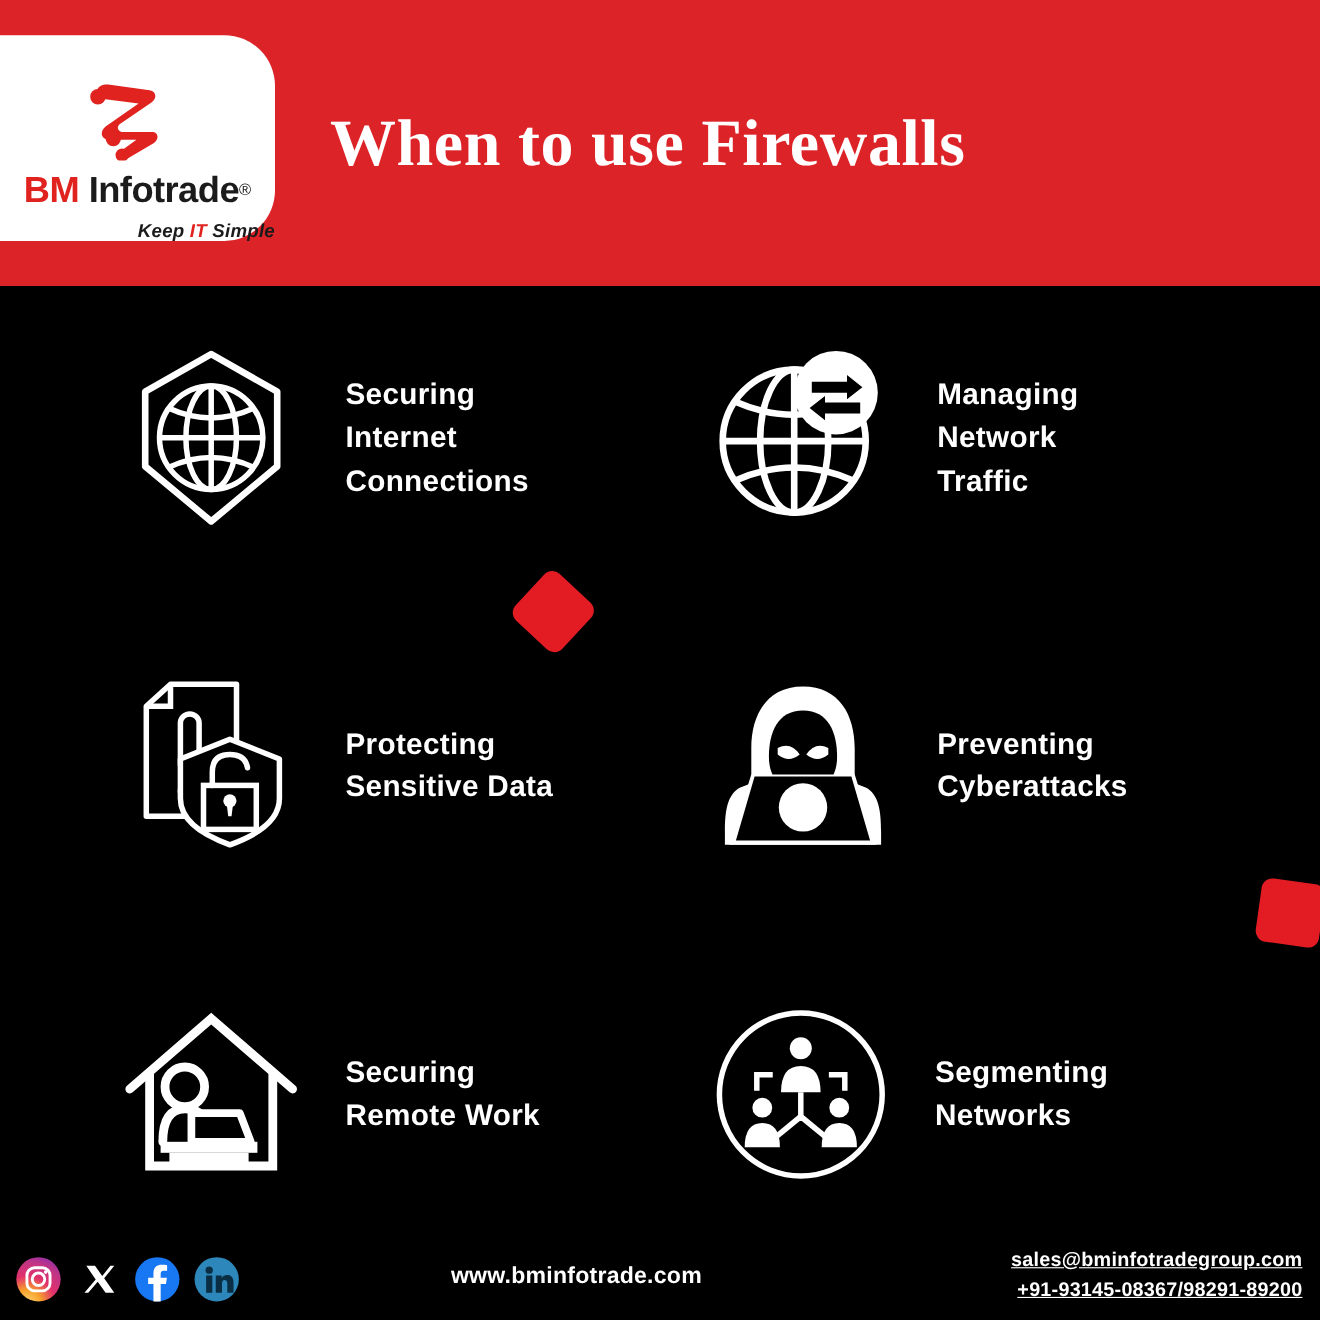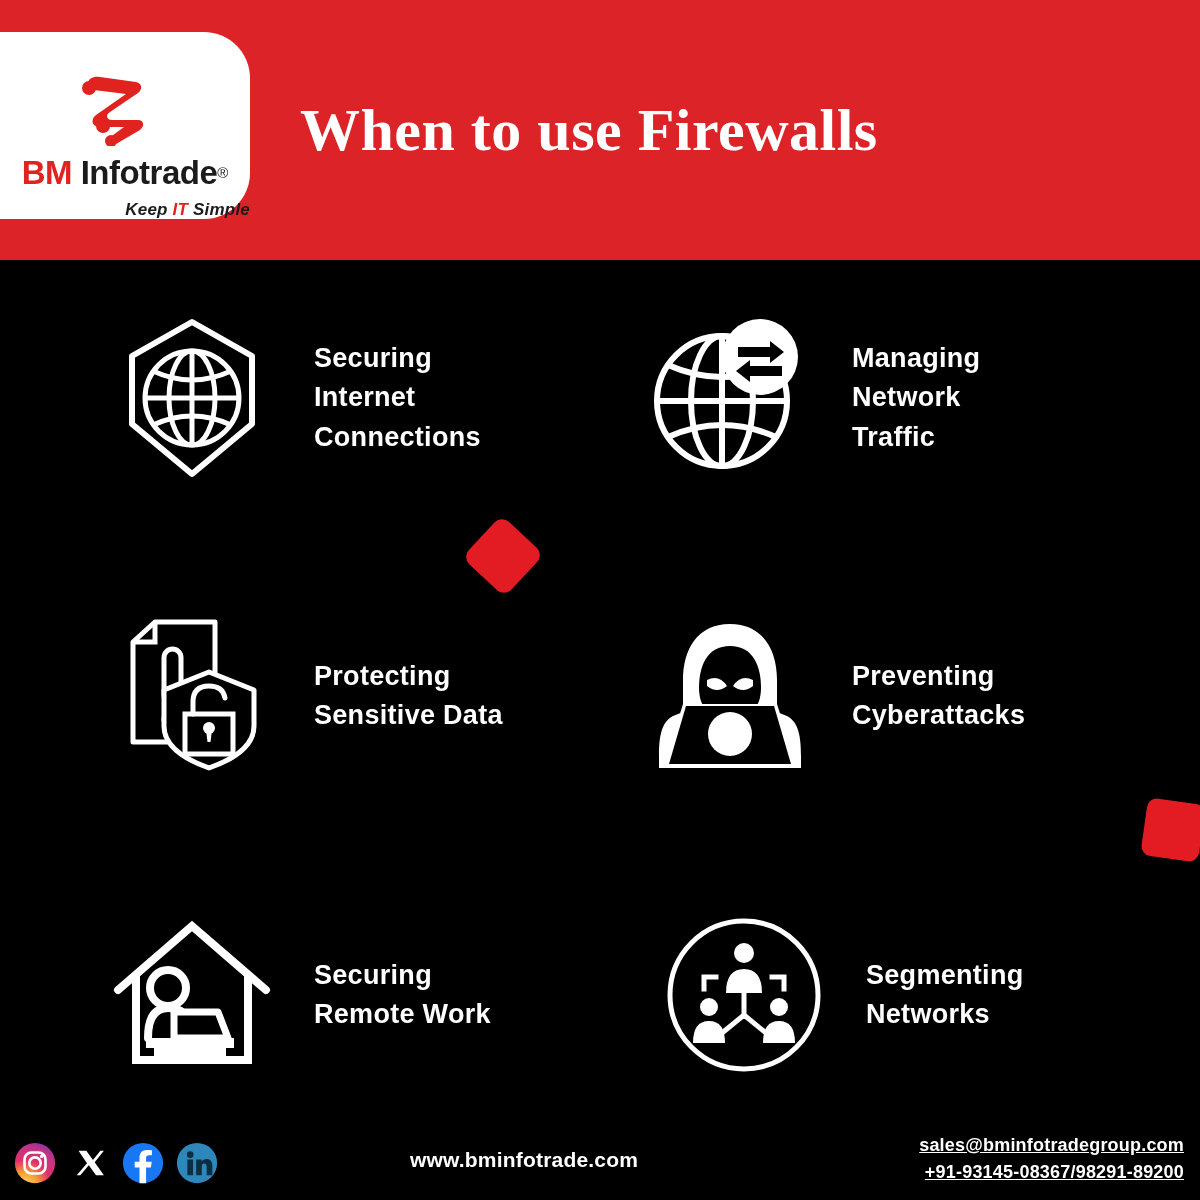--- a/index.html
+++ b/index.html
@@ -74,21 +74,21 @@
     letter-spacing:0.3px;
     white-space:pre-line;
     margin-left:18px;
   }
 
   #f0 { left:112px; top:28px;  }
   #f1 { left:650px; top:28px;  }
   #f2 { left:112px; top:326px; }
   #f3 { left:650px; top:326px; }
   #f4 { left:112px; top:625px; }
-  #f5 { left:664px; top:625px;text-decoration:underline; }
+  #f5 { left:648px; top:625px;text-decoration:underline; }
 
   
   #footer {
     position:absolute; left:0; bottom:0; width:1200px; height:80px;
     background:#000;
   }
   #social { position:absolute; left:14px; top:22px; display:flex; gap:12px; align-items:center; }
   .social-ico { width:42px; height:42px; display:block; }
 
   #website {

